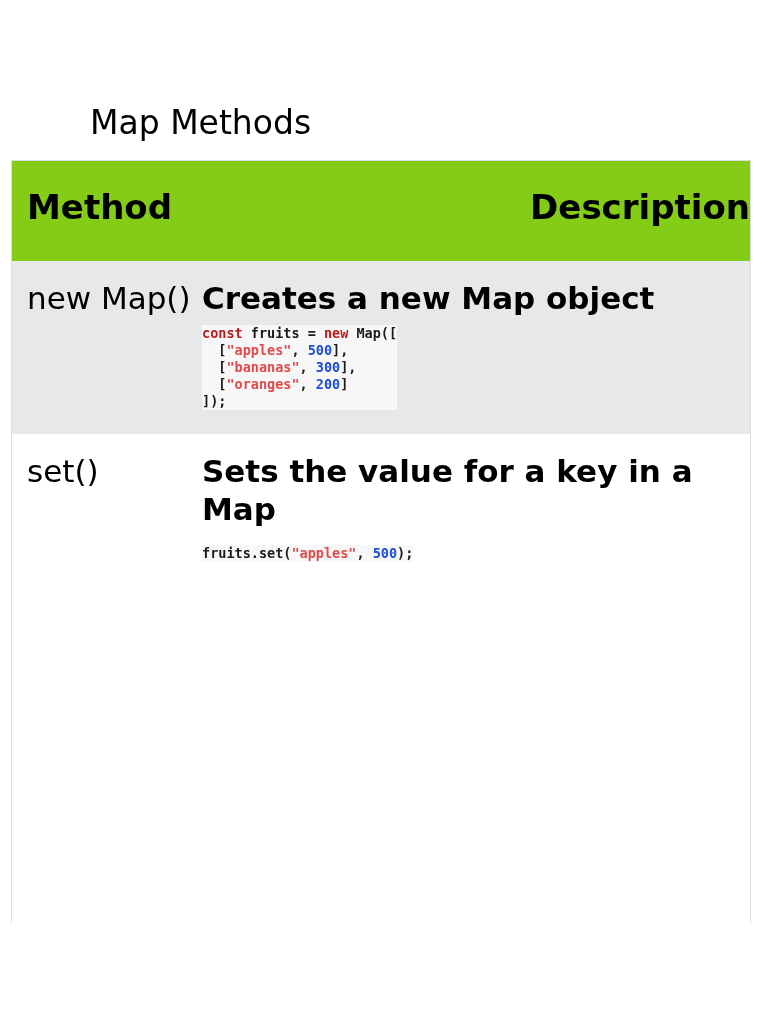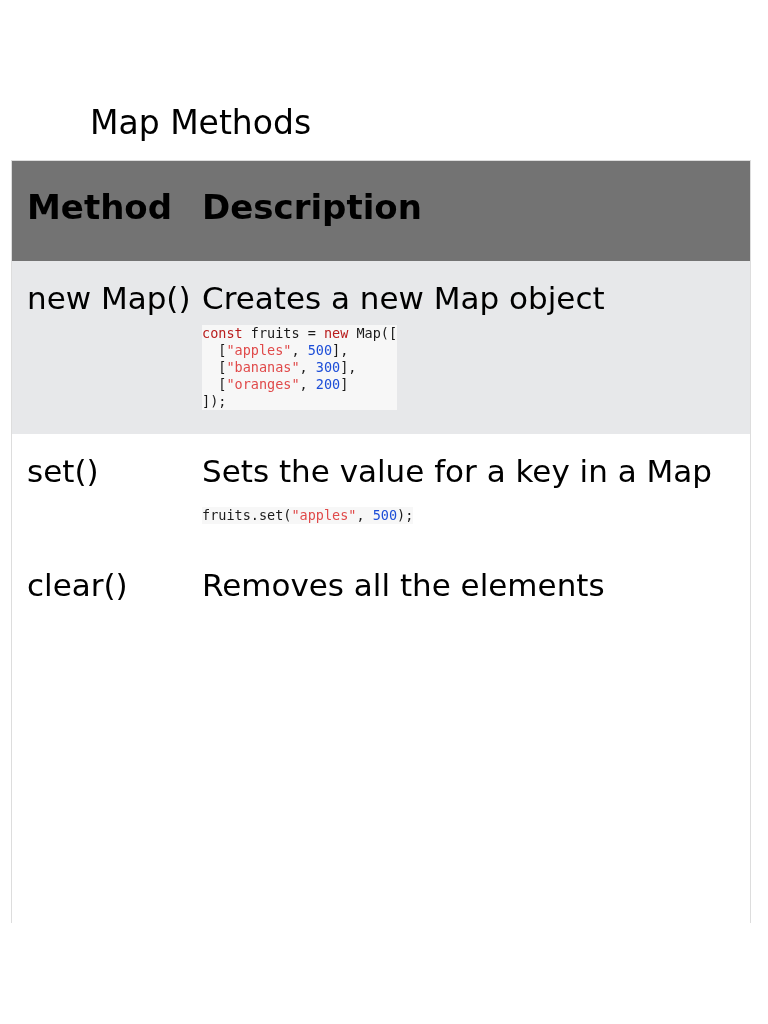--- a/index.html
+++ b/index.html
@@ -60,44 +60,45 @@
 
   table.methods th {
     text-align: left;
     vertical-align: top;
     font-family: "DejaVu Sans", sans-serif;
     font-weight: bold;
     font-size: 34px;
     line-height: 40px;
     color: #000000;
     padding: 26px 0 34px 0;
-    background: #737373;
+    background: #84cc16;
     border: none;
   }
   table.methods th.h-method { padding-left: 15px; }
-  table.methods th.h-desc   { padding-left: 0px; }
+  table.methods th.h-desc   { padding-left: 0px; text-align: right; }
 
   table.methods td {
     vertical-align: top;
     font-family: "DejaVu Sans", sans-serif;
     font-weight: 400;
     font-size: 31px;
     line-height: 38px;
     color: #000000;
     padding: 18px 0 20px 0;
     border: none;
   }
   table.methods td.m-cell {
     padding-left: 15px;
     padding-right: 8px;
     word-break: break-word;
   }
   table.methods td.d-cell {
     padding-left: 0px;
     padding-right: 16px;
+    font-weight: bold;
   }
 
   table.methods tr.zebra td {
     background: #e7e8ea;
   }
   table.methods tr.plain td {
     background: #ffffff;
   }
 
   .desc-text {
@@ -145,23 +146,17 @@
       </thead>
       <tbody id="table-body">
           <tr class="zebra">
             <td class="m-cell">new Map()</td>
             <td class="d-cell"><span class="desc-text">Creates a new Map object</span><pre class="codeblock"><span class="codeline"><span class="tok-kw">const</span><span class="tok-pl"> fruits = </span><span class="tok-kw">new</span><span class="tok-pl"> Map([</span></span><span class="codeline"><span class="tok-pl">  [</span><span class="tok-str">"apples"</span><span class="tok-pl">, </span><span class="tok-num">500</span><span class="tok-pl">],</span></span><span class="codeline"><span class="tok-pl">  [</span><span class="tok-str">"bananas"</span><span class="tok-pl">, </span><span class="tok-num">300</span><span class="tok-pl">],</span></span><span class="codeline"><span class="tok-pl">  [</span><span class="tok-str">"oranges"</span><span class="tok-pl">, </span><span class="tok-num">200</span><span class="tok-pl">]</span></span><span class="codeline"><span class="tok-pl">]);</span></span></pre></td>
           </tr>
           <tr class="plain">
             <td class="m-cell">set()</td>
             <td class="d-cell"><span class="desc-text">Sets the value for a key in a Map</span><pre class="codeblock"><span class="codeline"><span class="tok-pl">fruits.set(</span><span class="tok-str">"apples"</span><span class="tok-pl">, </span><span class="tok-num">500</span><span class="tok-pl">);</span></span></pre></td>
           </tr>
-          <tr class="plain">
-            <td class="m-cell">clear()</td>
-            <td class="d-cell">
-              <span class="desc-text">Removes all the elements</span>
-            </td>
-          </tr>
         </tbody>
     </table>
   </div>
 
 </div>
 
 </body></html>

